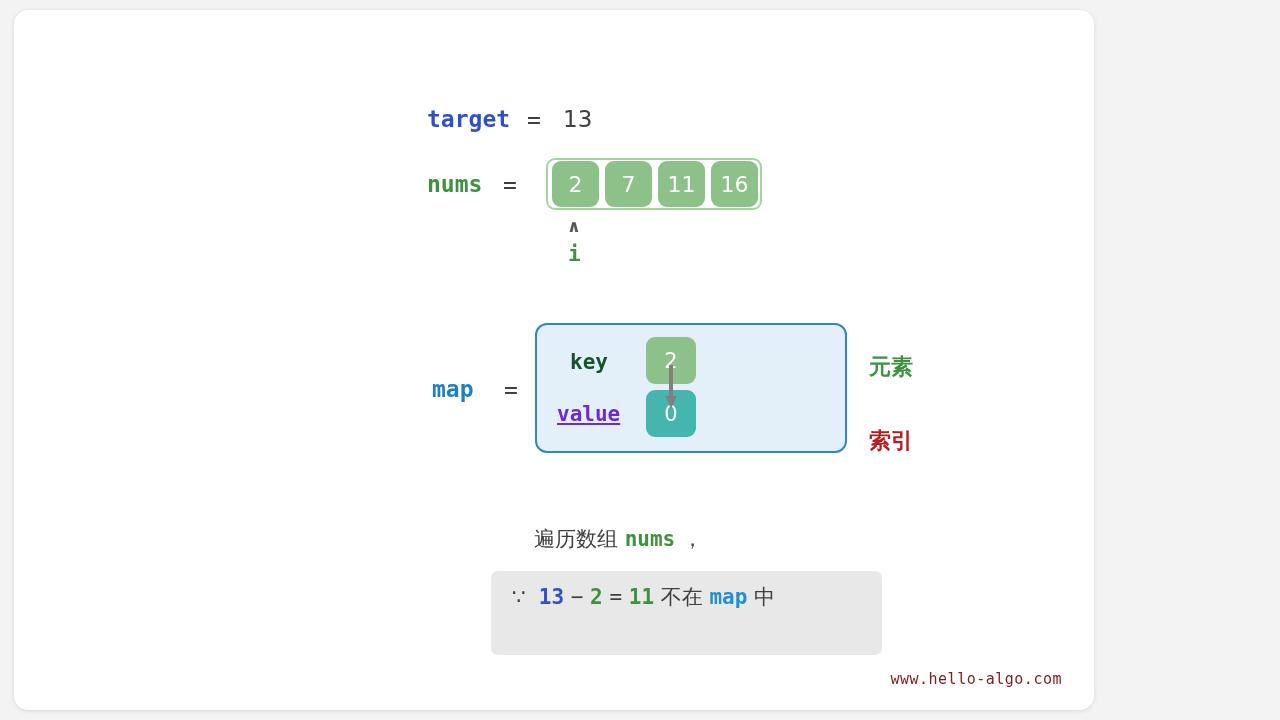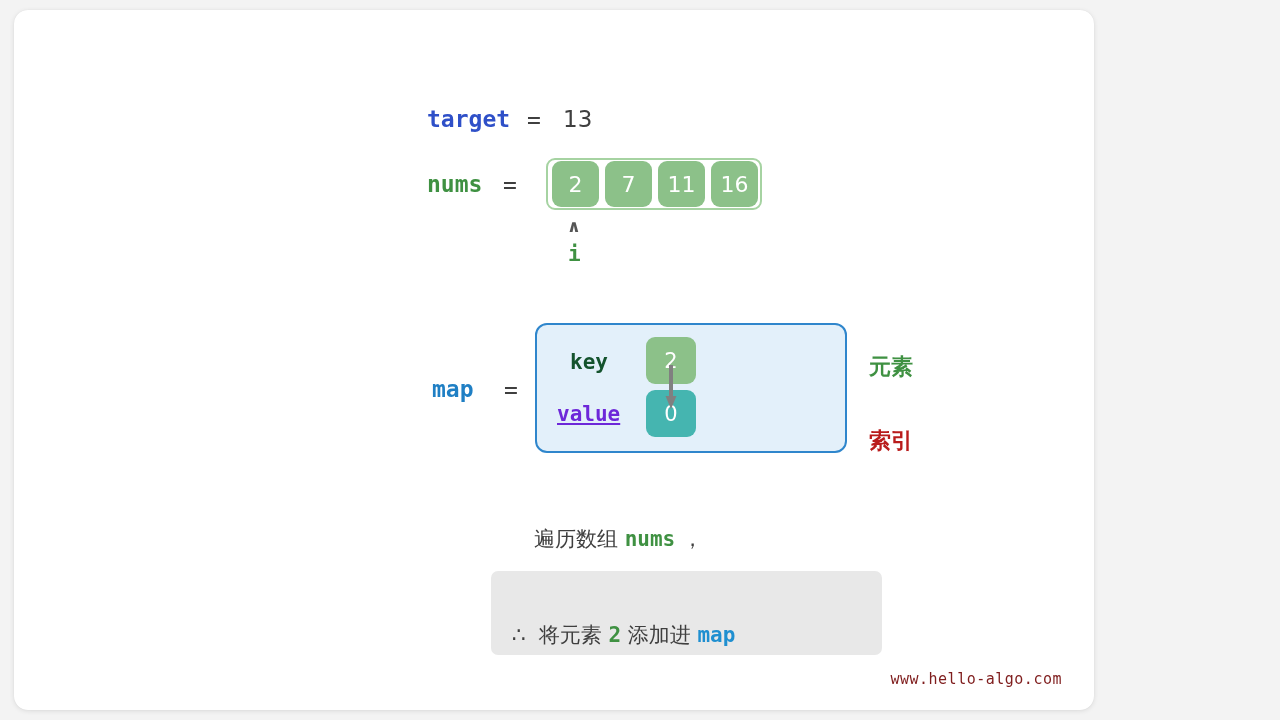--- a/index.html
+++ b/index.html
@@ -257,18 +257,18 @@
     <polygon points="6,44 0.5,31 11.5,31" fill="#808080"></polygon>
   </svg>
 
   <div class="side-label" id="side-element">元素</div>
   <div class="side-label" id="side-index">索引</div>
 
   <div id="caption"><span>遍历数组 </span><span class="g">nums</span><span> ，</span></div>
 
   <div id="note-box"></div>
 
-
-  <div class="note-line" id="note-line-2"><span>∴</span>&nbsp; <span>将元素</span> <span class="green">2</span> <span>添加进</span> <span class="cyan">map</span></div>
+  <div class="note-line" id="note-line-1"><span>∵</span>&nbsp; <span class="blue">13</span> <span class="op">−</span> <span class="green">2</span> <span class="op">=</span> <span class="green">11</span> <span>不在</span> <span class="cyan">map</span> <span>中</span></div>
+
 
   <div id="watermark">www.hello-algo.com</div>
 
 </div>
 
 </body></html>

